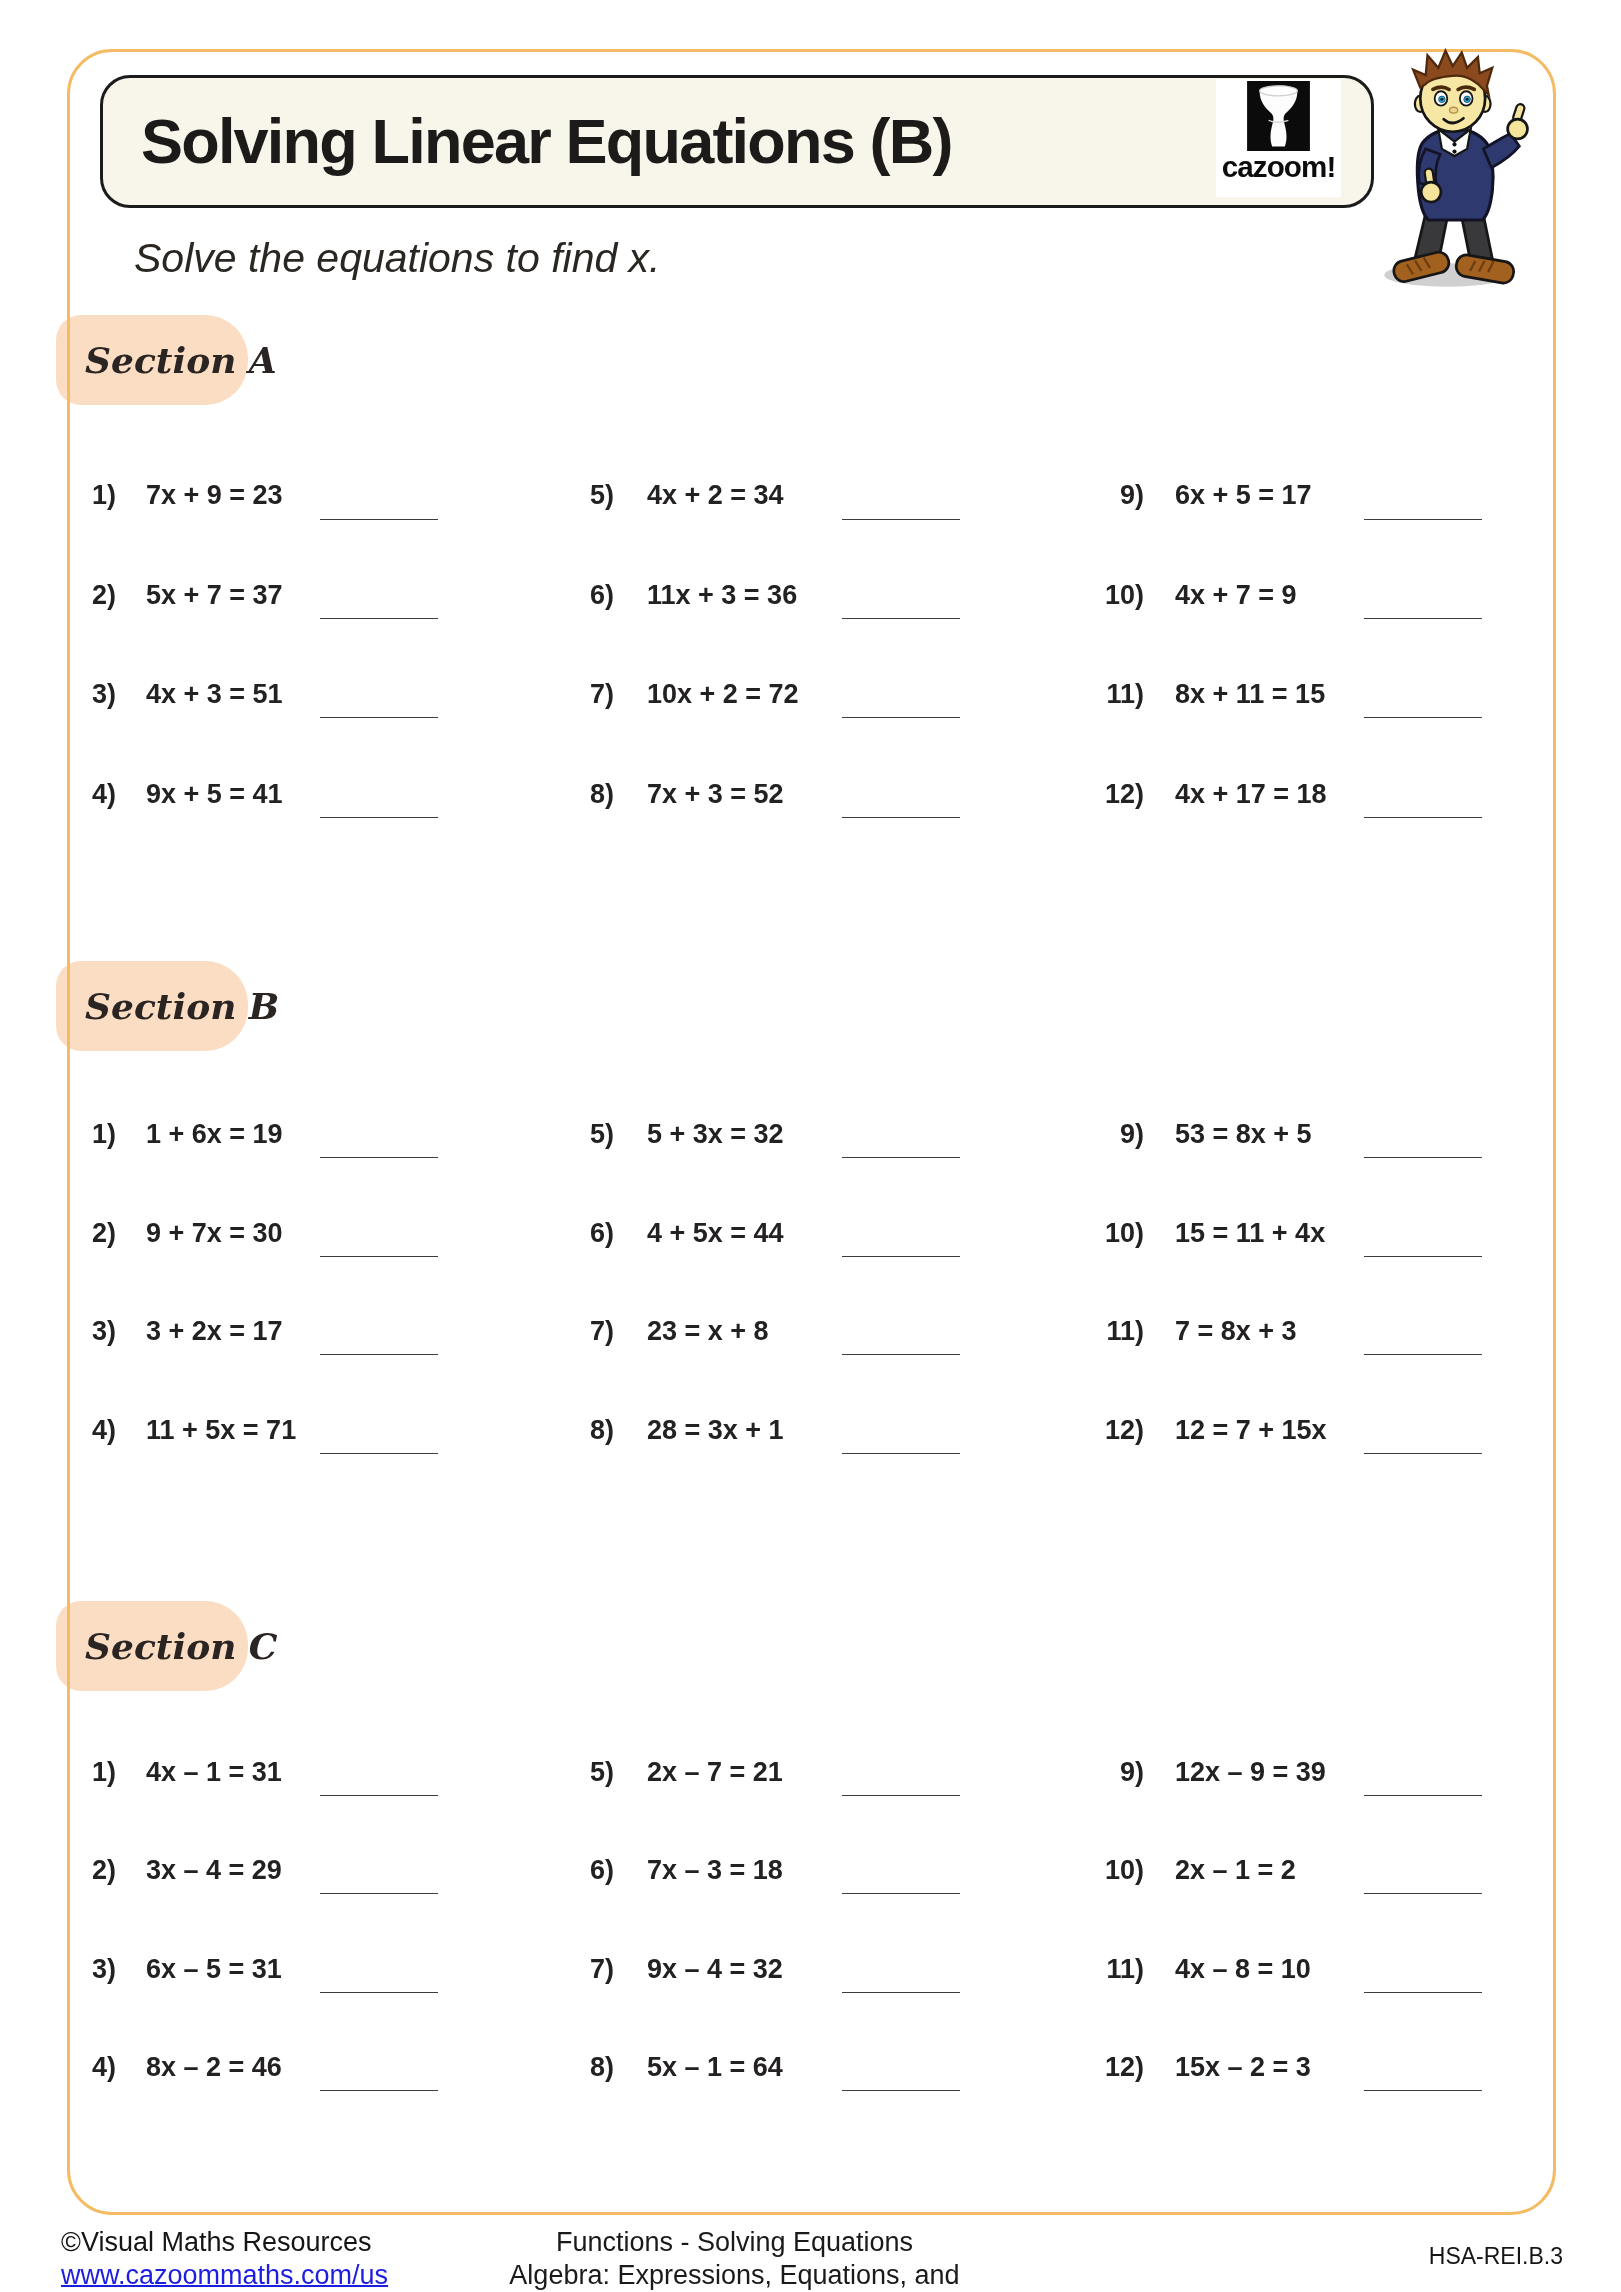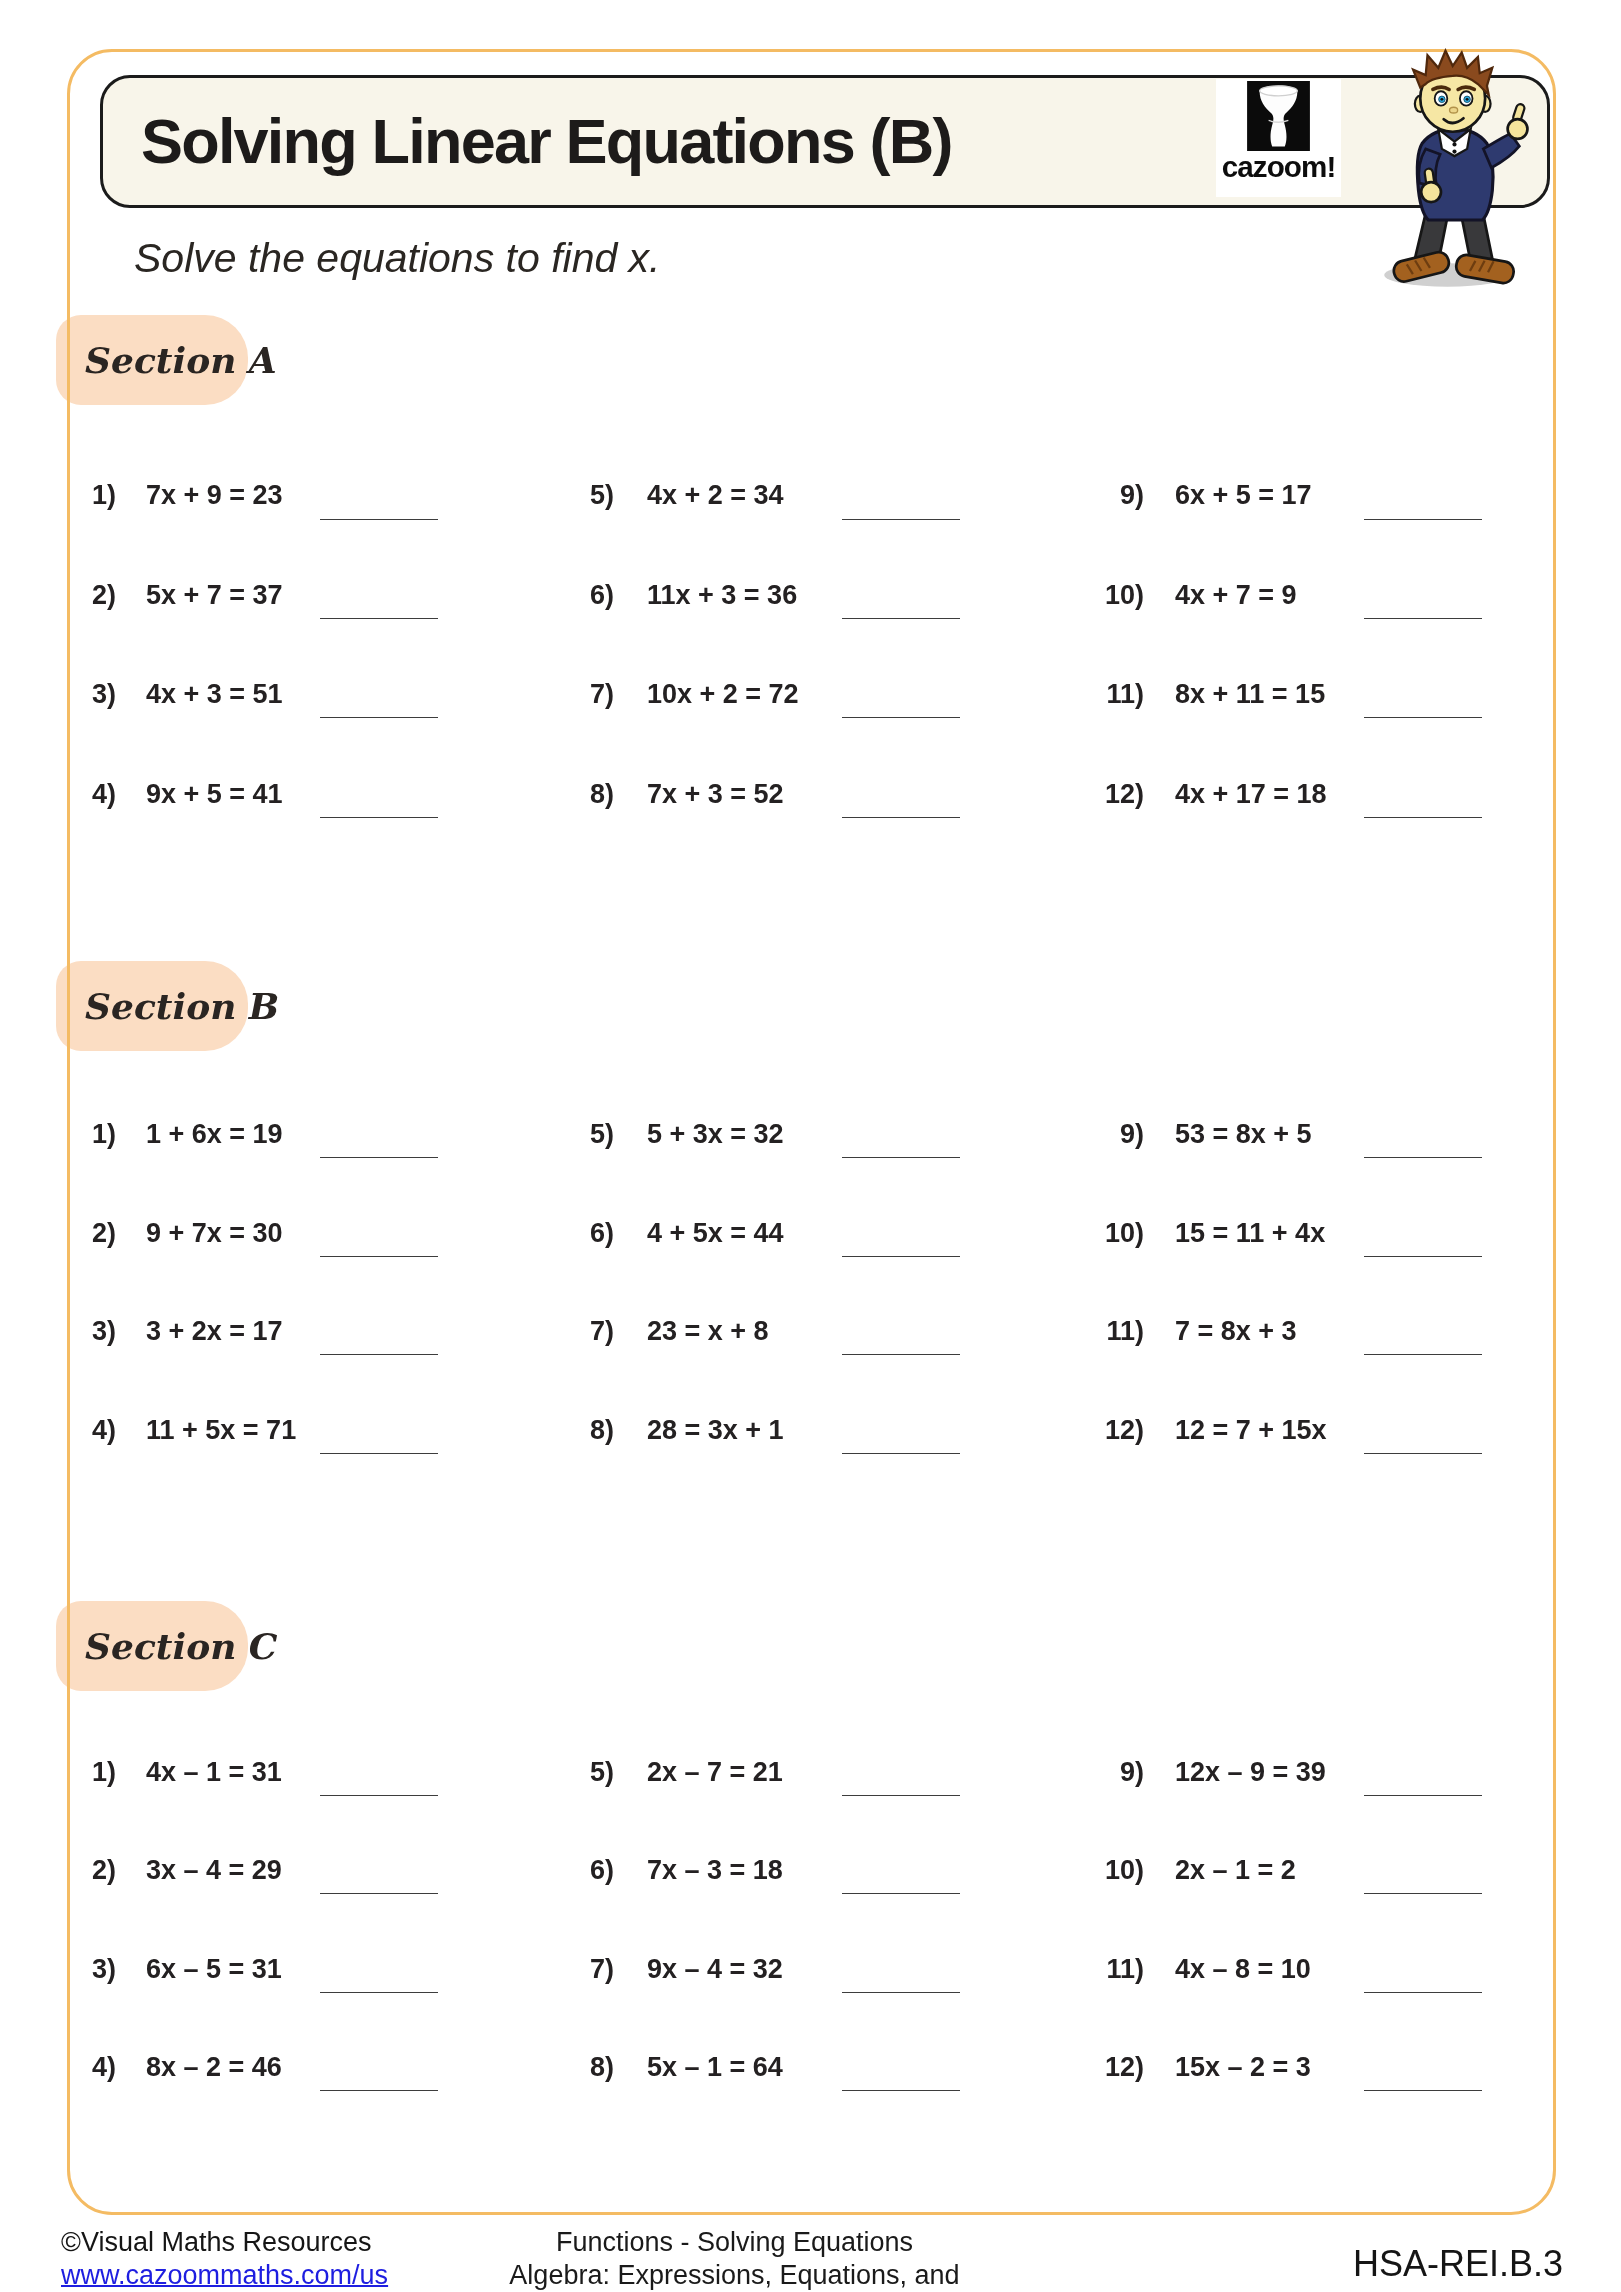--- a/index.html
+++ b/index.html
@@ -5,21 +5,21 @@
   html,body{margin:0;padding:0;background:#ffffff;}
   #sheet{
     position:relative;width:1622px;height:2293px;background:#ffffff;overflow:hidden;
     font-family:"Liberation Sans",sans-serif;color:#232020;
   }
   .page-border{
     position:absolute;left:67px;top:49px;width:1489px;height:2166px;box-sizing:border-box;
     border:3.6px solid #f4bb63;border-radius:45px;z-index:4;pointer-events:none;
   }
   .title-box{
-    position:absolute;left:100px;top:75px;width:1450px;height:133px;box-sizing:border-box;
+    position:absolute;left:100px;top:75px;width:1274px;height:133px;box-sizing:border-box;
     background:#f8f5ea;border:3.6px solid #1b1b1b;border-radius:30px;z-index:2;
   }
   .title-text{
     position:absolute;left:38px;top:50%;transform:translateY(-52%);
     font-size:63px;font-weight:bold;letter-spacing:-1.8px;color:#1d1b1a;white-space:nowrap;
   }
   .logo{
     position:absolute;left:1216px;top:79px;width:125px;height:118px;background:#ffffff;z-index:3;
     display:flex;flex-direction:column;align-items:center;justify-content:flex-start;
   }
@@ -49,21 +49,21 @@
   .answer-line{
     position:absolute;width:118px;height:0;border-bottom:1.8px solid #3d3d3d;z-index:1;
   }
   .footer-left{position:absolute;left:61px;top:2226px;font-size:27px;color:#151515;line-height:33px;z-index:1;}
   .footer-link{color:#1e1ee0;text-decoration:underline;text-decoration-thickness:1.8px;cursor:pointer;}
   .footer-center{
     position:absolute;left:466px;top:2226px;width:537px;text-align:center;
     font-size:27px;color:#1a1a1a;line-height:33px;z-index:1;
   }
   .footer-right{
-    position:absolute;right:59px;top:2243px;font-size:36px;color:#151515;z-index:1;white-space:nowrap;
+    position:absolute;right:59px;top:2243px;font-size:23px;color:#151515;z-index:1;white-space:nowrap;
   }
 </style>
 </head>
 <body>
 
 <div id="sheet">
 
   <div class="title-box">
     <div class="title-text">Solving Linear Equations (B)</div>
   </div>

